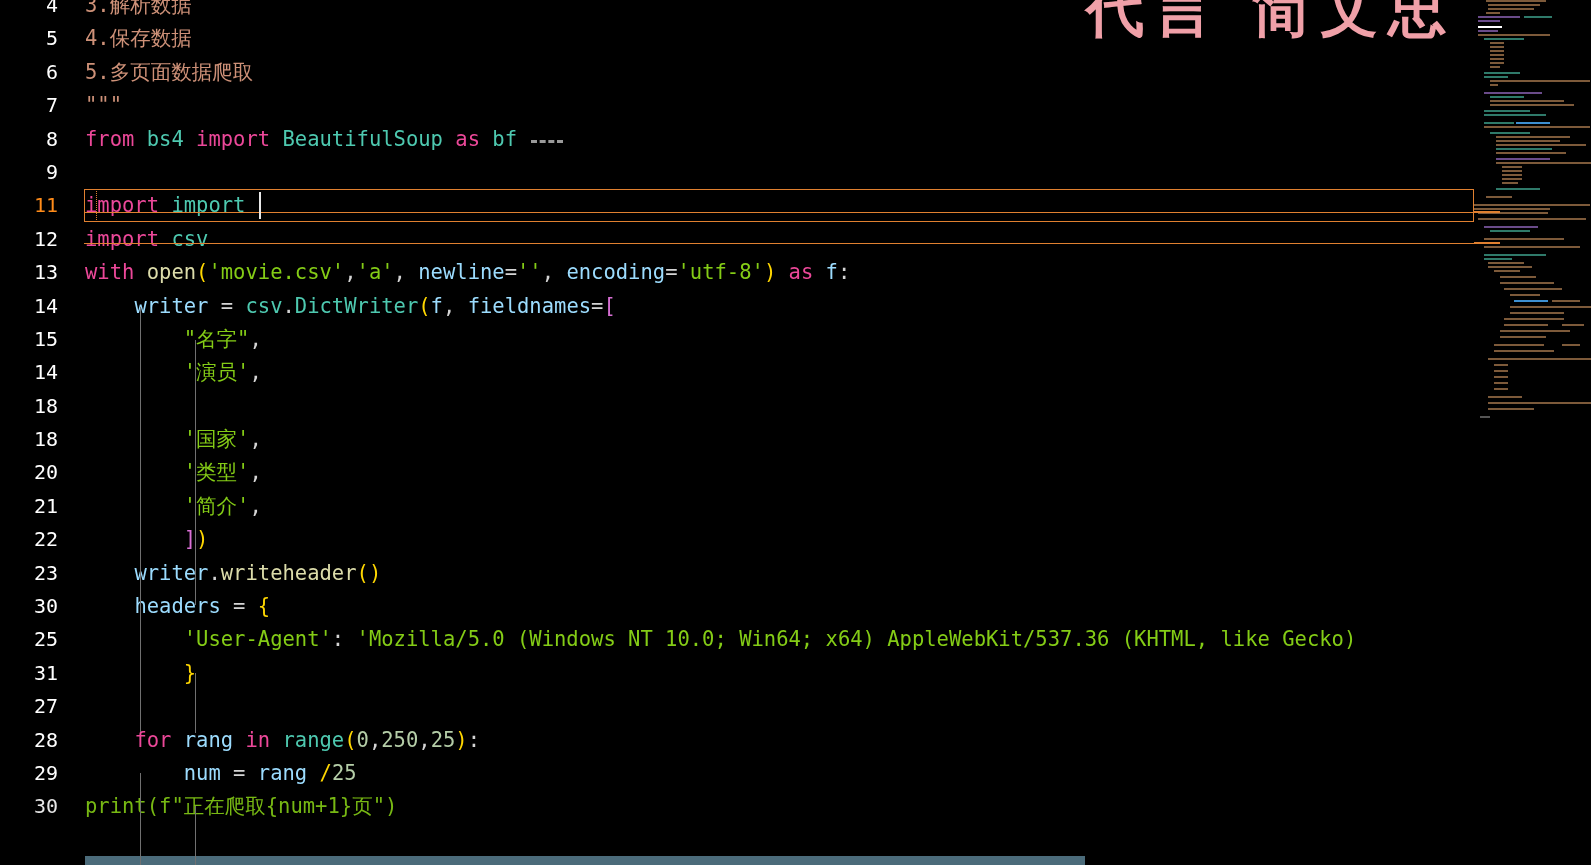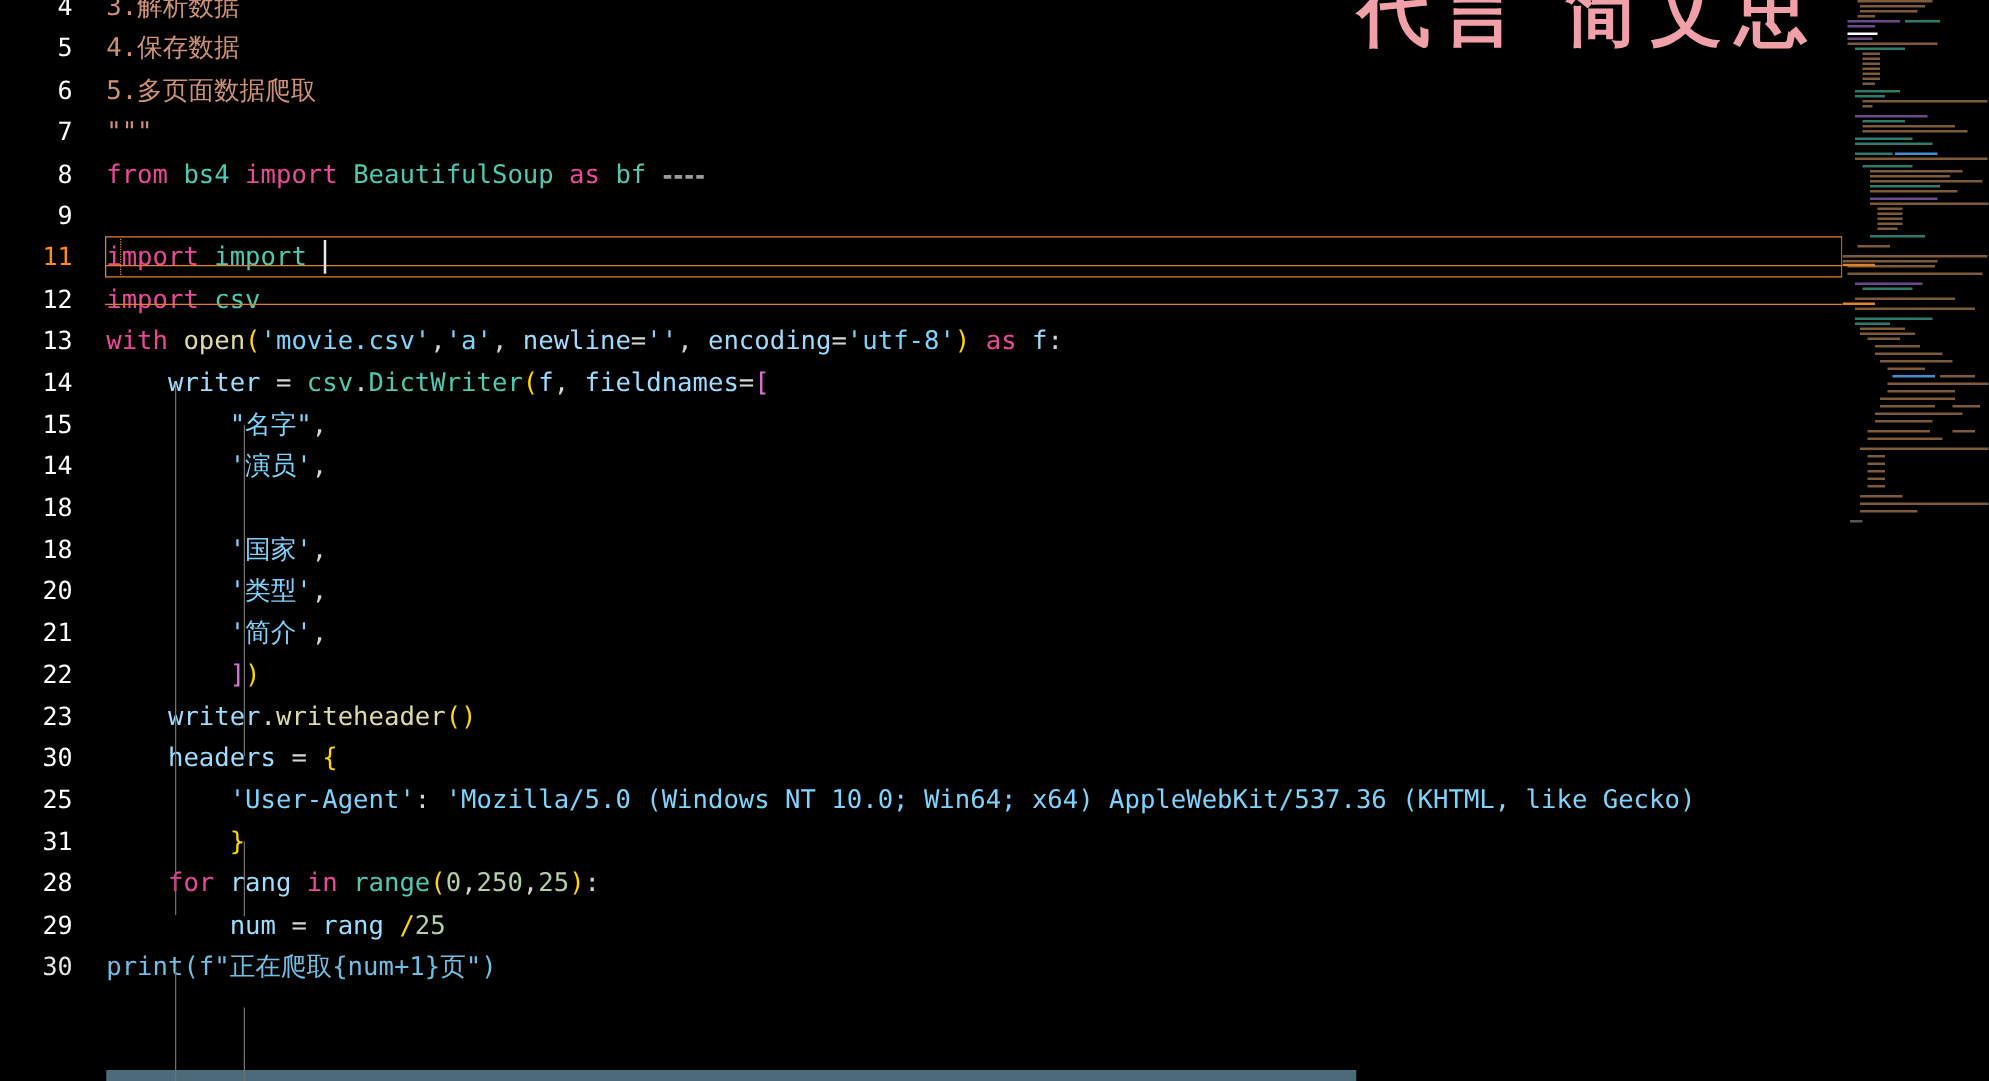--- a/index.html
+++ b/index.html
@@ -86,21 +86,21 @@
     width: 1px;
     background: #707070;
     z-index: 2;
   }
 
   
   .kw   { color: #ec4899; }  
   .id   { color: #4ec9b0; }  
   .var  { color: #9cdcfe; }  
   .fn   { color: #dcdcaa; }  
-  .str  { color: #7dd3fc; }  
+  .str  { color: #84cc16; }  
   .com  { color: #ce9178; }  
   .num  { color: #b5cea8; }  
   .p-y  { color: #ffd700; }  
   .p-m  { color: #da70d6; }  
   .plain{ color: #d4d4d4; }
 
   
   .rename-box {
     position: absolute;
     left: 84px;
@@ -297,20 +297,24 @@
       <div class="line">
         <span class="ln">25</span>
         <span class="content"><span class="plain">        </span><span class="str">'User-Agent'</span><span class="plain">: </span><span class="str">'Mozilla/5.0 (Windows NT 10.0; Win64; x64) AppleWebKit/537.36 (KHTML, like Gecko)</span></span>
       </div>
 
       <div class="line">
         <span class="ln">31</span>
         <span class="content"><span class="plain">        </span><span class="p-y">}</span></span>
       </div>
 
+      <div class="line">
+        <span class="ln">27</span>
+        <span class="content plain"></span>
+      </div>
 
       <div class="line">
         <span class="ln">28</span>
         <span class="content"><span class="plain">    </span><span class="kw">for</span><span class="plain"> </span><span class="var">rang</span><span class="plain"> </span><span class="kw">in</span><span class="plain"> </span><span class="id">range</span><span class="p-y">(</span><span class="num">0</span><span class="plain">,</span><span class="num">250</span><span class="plain">,</span><span class="num">25</span><span class="p-y">)</span><span class="plain">:</span></span>
       </div>
 
       <div class="line">
         <span class="ln">29</span>
         <span class="content"><span class="plain">        </span><span class="var">num</span><span class="plain"> = </span><span class="var">rang</span><span class="plain"> </span><span class="p-y">/</span><span class="num">25</span></span>
       </div>

